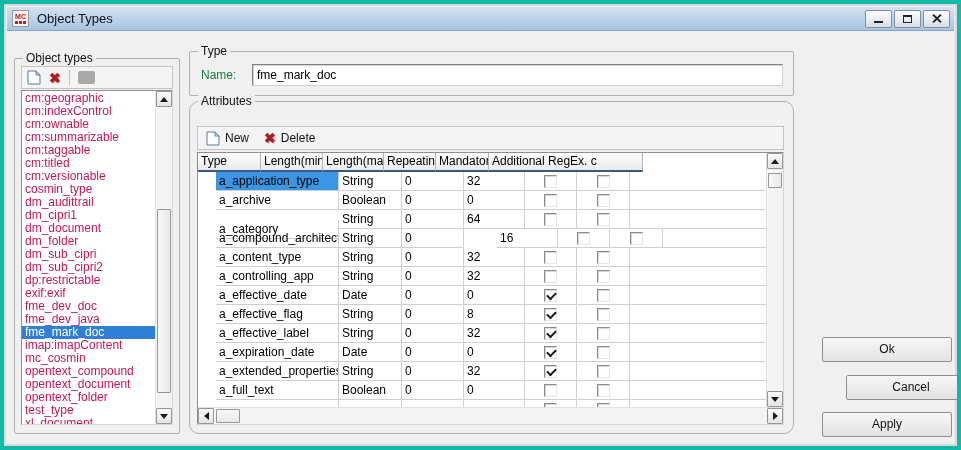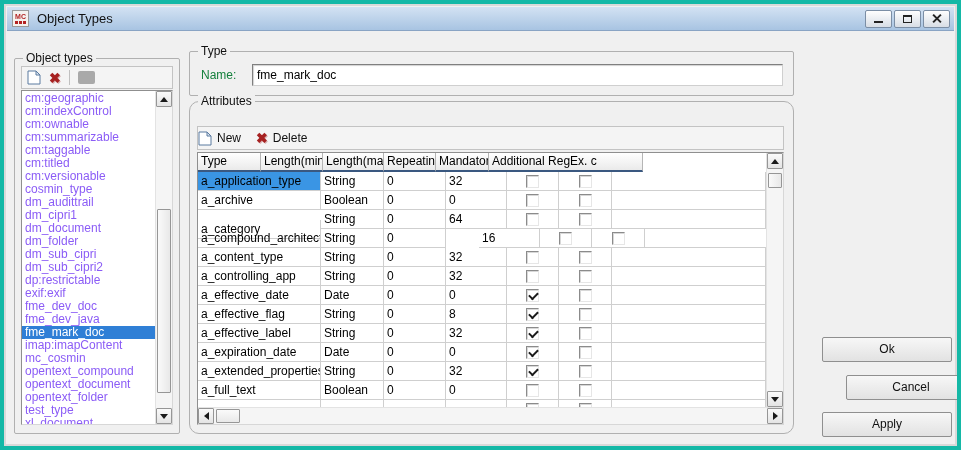--- a/index.html
+++ b/index.html
@@ -53,34 +53,34 @@
   .grp-obj  { left:10px;  top:54px; width:166px; height:376px; }
   .grp-type { left:185px; top:47px; width:605px; height:45px;  }
   .grp-attr { left:185px; top:97px; width:605px; height:333px;border-radius:10px; }
 
   
   .toolbar {
     position:absolute; border:1px solid #c3c3c3; background:#f4f4f4;
     display:flex; align-items:center;
   }
   .obj-toolbar { left:6px; top:7px; width:152px; height:23px; padding-left:5px; gap:8px; }
-  .attr-toolbar { left:7px; top:24px; width:587px; height:24px; gap:5px; }
+  .attr-toolbar { left:7px; top:24px; width:587px; height:24px; padding-left:8px; gap:5px; }
   .tb-sep { width:1px; height:15px; background:#c0c0c0; }
   .icon-newdoc { width:14px; height:15px; display:block; }
   .icon-x { color:#a62121; font-size:14px; font-weight:bold; line-height:14px; text-shadow:1px 1px 0 #d9b3b3; }
   .icon-stamp { width:17px; height:13px; background:#a9a9a9; border-radius:2px; }
   .tb-label { font-size:12px; color:#111; margin-right:10px; }
 
   
   .obj-list {
     position:absolute; left:6px; top:31px; width:152px; height:335px;
     background:#fff; border:1px solid #8f8f8f; border-right-color:#d7d7d7; border-bottom-color:#d7d7d7;
   }
   .list-items { position:absolute; left:0; top:0; right:17px; bottom:0; overflow:hidden; padding-top:1px; }
-  .li { height:13px; line-height:13px; font-size:12px; padding-left:3px; white-space:nowrap; overflow:hidden; color:#8b5cf6; }
+  .li { height:13px; line-height:13px; font-size:12px; padding-left:3px; white-space:nowrap; overflow:hidden; color:#be185d; }
   .li.selected { background:#2f7fd6; color:#fff; }
 
   
   .vscroll { position:absolute; width:17px; background:#f5f5f5; border-left:1px solid #e3e3e3; }
   .hscroll { position:absolute; height:17px; background:#f5f5f5; border-top:1px solid #e3e3e3; }
   .sbtn {
     position:absolute; width:16px; height:16px;
     background:linear-gradient(#fafafa,#e4e4e4);
     border:1px solid #969696; border-radius:1px;
     display:flex; align-items:center; justify-content:center;
@@ -107,21 +107,21 @@
     background:#fff; border:1px solid #8f8f8f; border-right-color:#d7d7d7; border-bottom-color:#d7d7d7;
   }
   .thead { position:absolute; left:0; top:0; right:17px; height:19px; display:flex; overflow:hidden; }
   .th {
     height:19px; background:linear-gradient(#ffffff,#eaeaea);
     border-right:1px solid #b5b5b5; border-bottom:2px solid #3a5880;
     font-size:12px; line-height:17px; padding-left:3px;
     white-space:nowrap; overflow:hidden; color:#000; flex-shrink:0;
   }
   .tbody { position:absolute; left:0; top:19px; right:17px; bottom:17px; overflow:hidden; }
-  .tr { display:flex; height:19px; }
+  .tr { display:flex; height:19px;padding-left:18px; }
   .td {
     height:19px; border-right:1px solid #cfcfcf; border-bottom:1px solid #cfcfcf;
     font-size:12px; line-height:18px; padding-left:3px;
     white-space:nowrap; overflow:hidden; color:#000; flex-shrink:0;
   }
   .td.cbcell { display:flex; align-items:center; justify-content:center; padding:0; }
   .td.selected { background:#3a95e4; color:#000; }
   .cb {
     position:relative; width:13px; height:13px; background:#fff;
     border:1px solid #8b8b8b; border-bottom-color:#e6e6e6; border-right-color:#e6e6e6;

